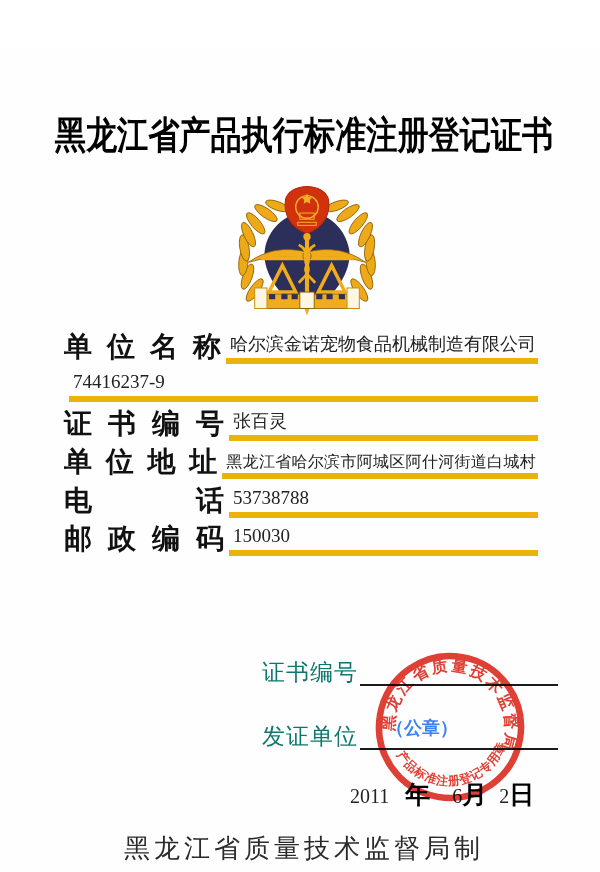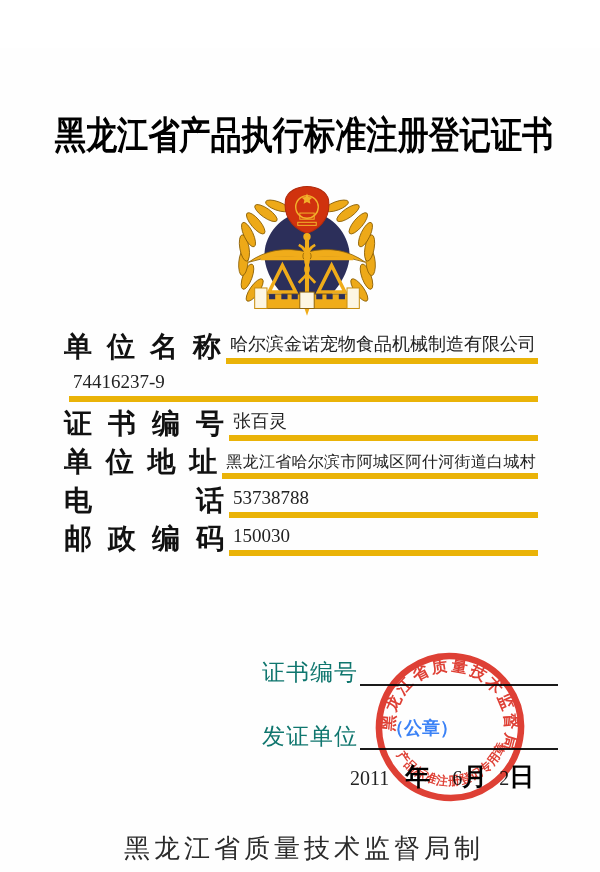--- a/index.html
+++ b/index.html
@@ -26,21 +26,21 @@
   
   .cert-row{position:absolute;left:262px;display:flex;align-items:flex-end;}
   .cert-label{font-family:"Liberation Sans","DejaVu Sans",sans-serif;font-weight:normal;
         font-size:23px;line-height:1;letter-spacing:1px;color:#0f766e;padding-bottom:2px;}
   .cert-line{width:198px;margin-left:2px;border-bottom:2px solid #1a1a1a;}
   .row-number{top:601px;height:37px;}
   .row-issuer{top:665px;height:37px;}
   .stamp-note{display:block;padding:0 0 11px 26px;font-weight:bold;font-size:18px;
         line-height:1;color:#3b82f6;white-space:nowrap;}
   
-  .date-row{position:absolute;left:350px;top:712px;display:flex;align-items:baseline;white-space:nowrap;}
+  .date-row{position:absolute;left:350px;top:730px;display:flex;align-items:baseline;white-space:nowrap;}
   .d-num{font-size:20px;color:#222;}
   .d-unit{font-family:"Liberation Sans","DejaVu Sans",sans-serif;font-weight:bold;
         font-size:25px;color:#000;}
   .m-year{margin-left:16px;} .m-month{margin-left:22px;} .m-day{margin-left:12px;}
   
   .footer{position:absolute;top:783px;left:0;width:600px;text-align:center;
         font-size:26px;letter-spacing:4px;padding-left:4px;color:#2b2b2b;}
   
   .seal{position:absolute;left:369px;top:598px;width:162px;height:162px;
         mix-blend-mode:multiply;opacity:.92;transform:rotate(10deg);}

